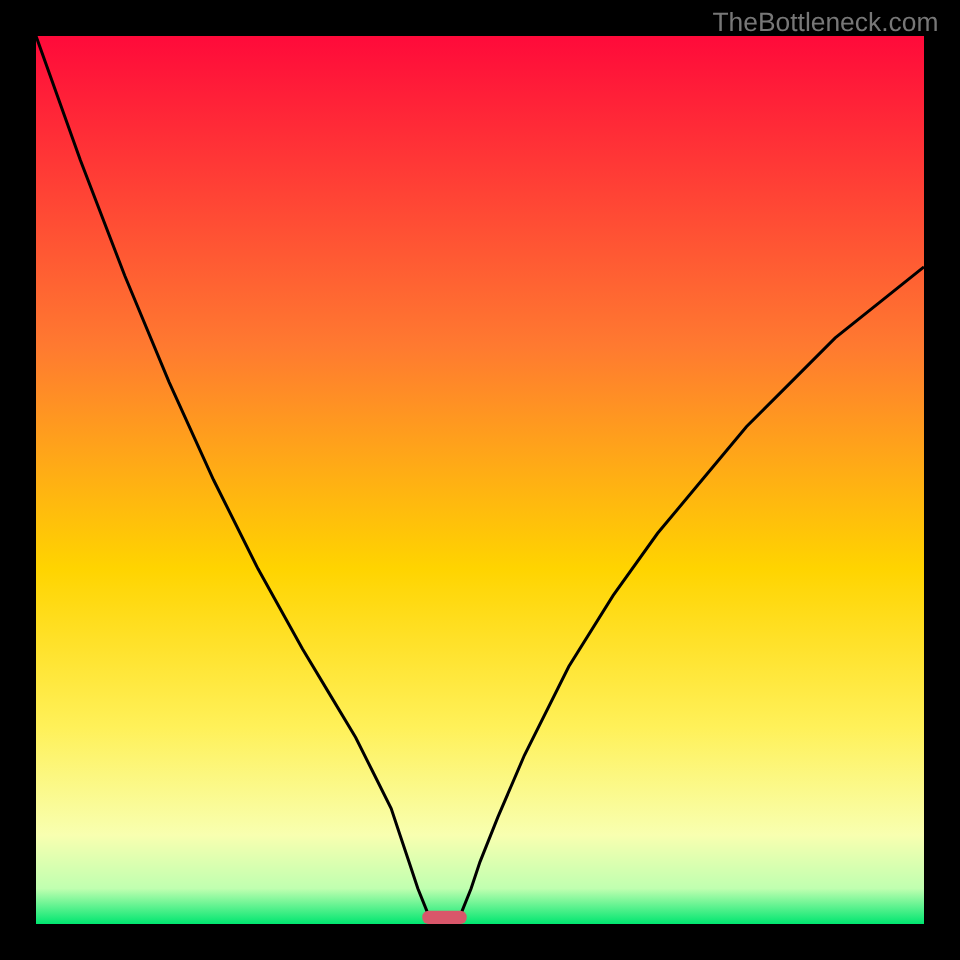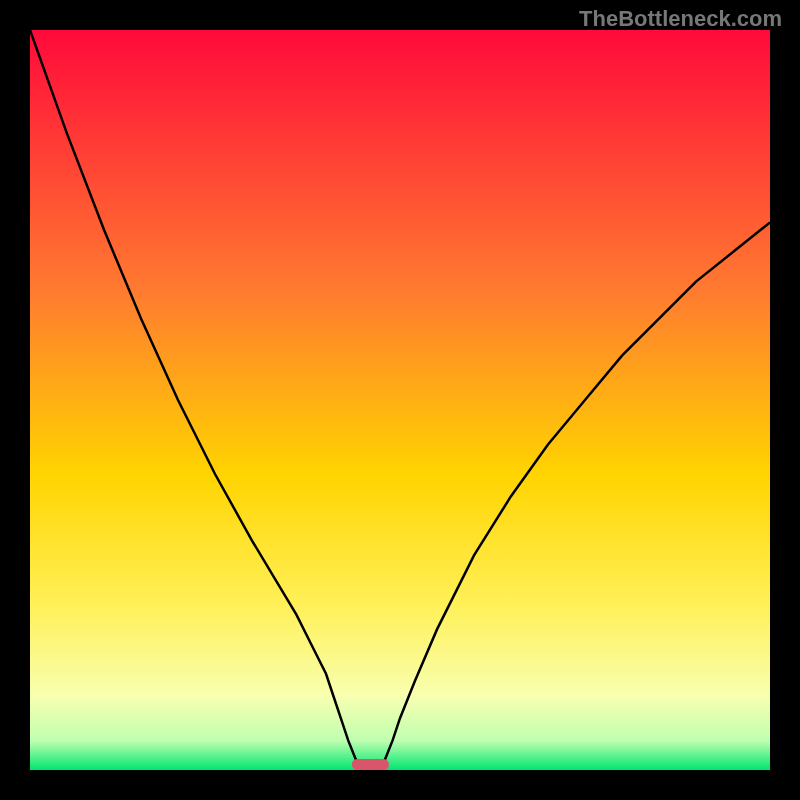--- a/index.html
+++ b/index.html
@@ -10,21 +10,21 @@
     background: #000;
     position: relative;
     font-family: Arial, sans-serif;
   }
   .watermark {
     position: absolute;
     top: 6px;
     right: 18px;
     color: #777;
     font-size: 22px;
-    font-weight: bold;
+    font-weight: normal;
     z-index: 10;
   }
   .plot-area {
     position: absolute;
     left: 30px;
     top: 30px;
     width: 740px;
     height: 740px;
     overflow: hidden;
   }

